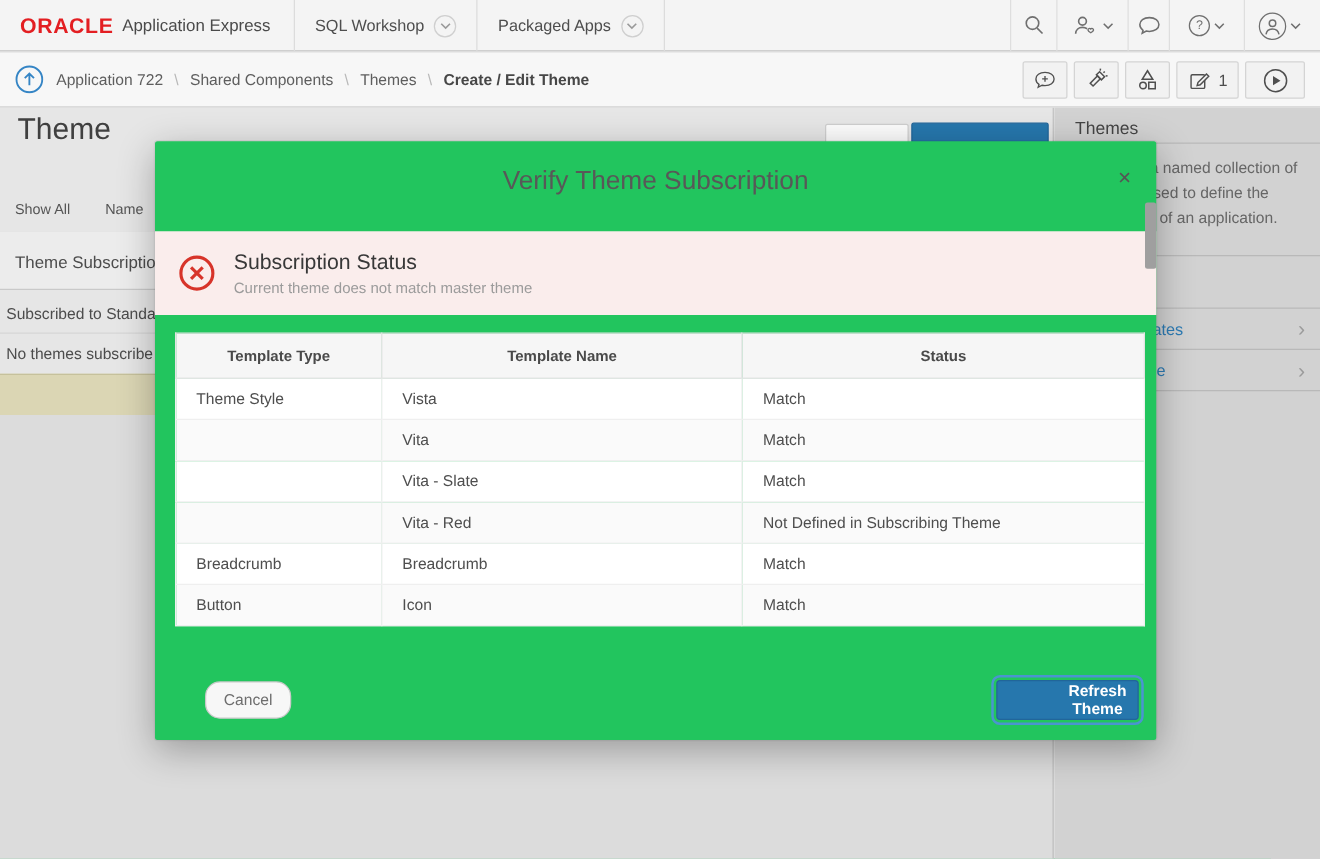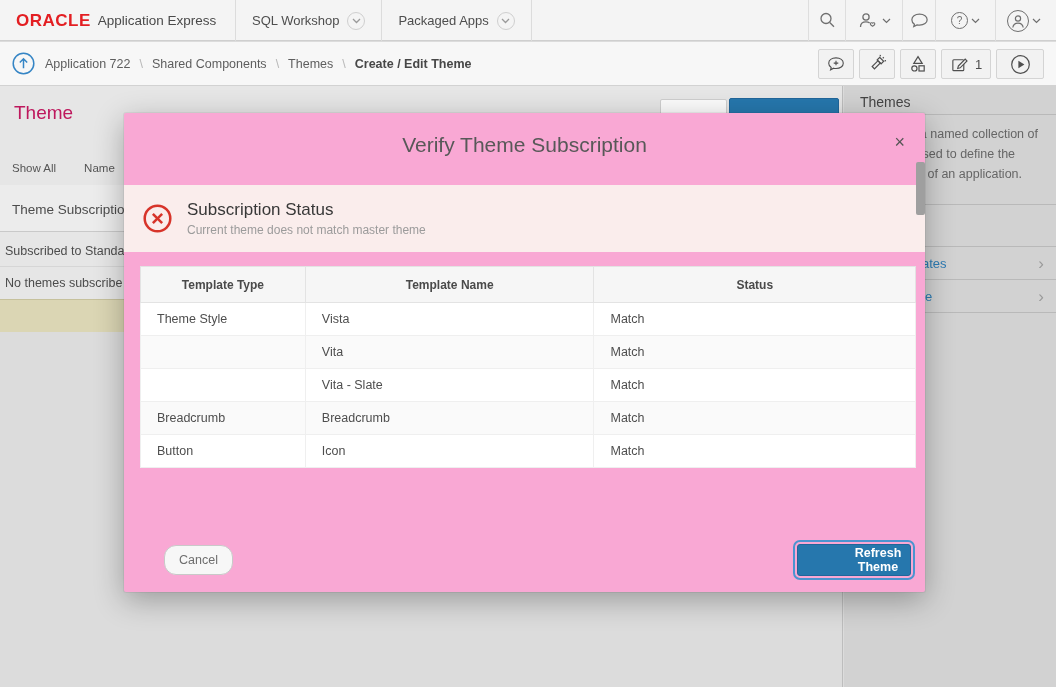--- a/index.html
+++ b/index.html
@@ -44,21 +44,21 @@
   #crumb-toolbar { position:absolute; right:12px; top:7px; display:flex; gap:5px; }
   .tbtn { height:30px; background:#f2f2f2; border:1px solid #d4d4d4; border-radius:2px;
           display:flex; align-items:center; justify-content:center; gap:6px;
           font-size:13px; color:#4d4d4d; cursor:pointer; }
   .tbtn.w36{width:36px}.tbtn.w50{width:50px}.tbtn.w48{width:48px}
 
   
   #main { position:absolute; left:0; top:86px; width:843px; height:601px;
           background:#dcdcdc; border-right:1px solid #bdbdbd; }
   #band-top { position:absolute; left:0; top:0; width:100%; height:214px; background:#e6e6e6; }
-  #page-title { position:absolute; left:14px; top:16px; font-size:19px; color:#be185d; }
+  #page-title { position:absolute; left:14px; top:4px; font-size:24px; color:#404040; }
   .pg-btn { position:absolute; border-radius:2px; }
   #pg-btn-secondary { left:660px; top:13px; width:67px; height:29px;
                       background:#fcfcfc; border:1px solid #cfcfcf; }
   #pg-btn-primary { left:729px; top:12px; width:110px; height:30px; background:#2677ad; border:1px solid #21669a;}
   #filter-row { position:absolute; left:12px; top:76px; display:flex; gap:28px; }
   .filter-tab { font-size:11.5px; color:#555; cursor:pointer; }
   .hline { position:absolute; left:0; width:843px; height:1px; background:#c9c9c9; }
   #region-band { position:absolute; left:0; top:99px; width:843px; height:47px;
                  background:#ececec; border-bottom:1px solid #c9c9c9; }
   #region-title { position:absolute; left:12px; top:17px; font-size:13.5px; color:#4c4c4c; white-space:nowrap; }
@@ -73,21 +73,21 @@
   #sb-desc { height:90px; padding:9px 12px 0 14px; font-size:12.5px; color:#666;
              line-height:1.6; }
   #sb-spacer { height:42px; }
   .sb-link { height:33px; display:flex; align-items:center; justify-content:space-between;
              padding:0 12px 0 12px; cursor:pointer; }
   .sb-link .lbl { font-size:13px; color:#2d7cb5; white-space:nowrap; }
   .sb-link .chev { color:#9b9b9b; font-size:17px; line-height:1; }
 
   
   #modal { position:absolute; left:124px; top:113px; width:801px; height:479px;
-           background:#f9a8d4; border-radius:2px; z-index:20;
+           background:#22c55e; border-radius:2px; z-index:20;
            box-shadow:0 8px 30px rgba(0,0,0,.30), 0 0 0 1px rgba(0,0,0,.05); }
   #modal-title { position:absolute; left:0; top:20px; width:100%; text-align:center;
                  font-size:21px; color:#585858; }
   #modal-close { position:absolute; right:20px; top:20px; font-size:18px; color:#555;
                  cursor:pointer; line-height:1; }
   #alert { position:absolute; left:0; top:72px; width:801px; height:67px;
            background:#faedec; display:flex; align-items:center; padding-left:18px; }
   #alert-icon { width:31px; height:31px; flex:0 0 31px; }
   #alert-texts { margin-left:14px; }
   #alert-title { font-size:17px; color:#383838; margin-bottom:3px; }
@@ -335,20 +335,25 @@
           <td class="c2">Vita</td>
           <td class="c3">Match</td>
         </tr>
 
         <tr>
           <td class="c1"></td>
           <td class="c2">Vita - Slate</td>
           <td class="c3">Match</td>
         </tr>
 
+        <tr>
+          <td class="c1"></td>
+          <td class="c2">Vita - Red</td>
+          <td class="c3">Not Defined in Subscribing Theme</td>
+        </tr>
 
         <tr>
           <td class="c1">Breadcrumb</td>
           <td class="c2">Breadcrumb</td>
           <td class="c3">Match</td>
         </tr>
 
         <tr>
           <td class="c1">Button</td>
           <td class="c2">Icon</td>

